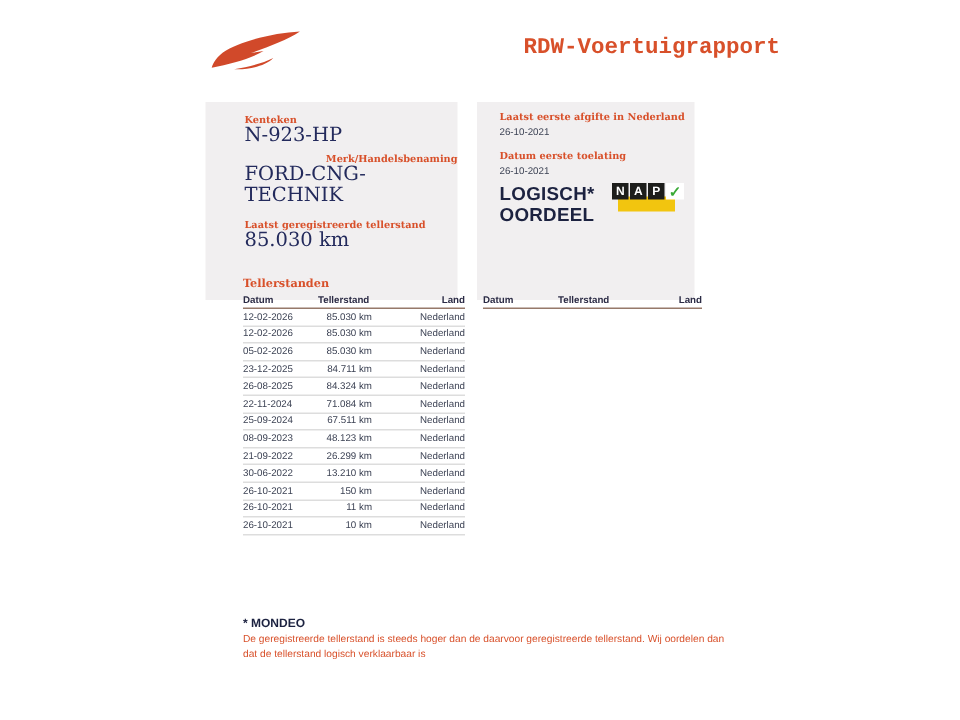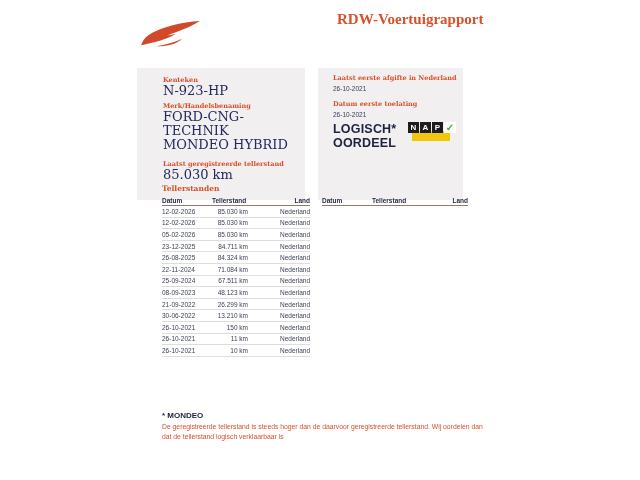--- a/index.html
+++ b/index.html
@@ -14,37 +14,37 @@
     --nap-green:#39a935;
   }
   html,body{margin:0;padding:0;background:#fff;}
   .page{position:relative;width:640px;height:480px;background:#ffffff;overflow:hidden;
         font-family:"Liberation Sans",sans-serif;}
 
   
   .wing{position:absolute;left:140px;top:20px;width:62px;height:28px;}
   .logo-text{position:absolute;left:205px;top:11px;font-family:"DejaVu Serif",serif;
              font-size:19px;font-weight:bold;color:var(--brand-navy);letter-spacing:1px;}
-  .report-title{position:absolute;left:337px;top:11px;margin:0;font-family:Liberation Serif, serif;
+  .report-title{position:absolute;left:337px;top:11px;margin:12px;font-family:Liberation Mono, monospace;
                 font-size:15px;font-weight:bold;color:var(--accent-orange);}
   .meta{position:absolute;left:337px;top:37px;display:flex;}
   .meta-col{width:53px;}
   .meta-label{display:block;font-size:6.5px;font-weight:bold;color:var(--brand-navy);
               font-family:"DejaVu Serif",serif;}
   .meta-value{display:block;margin-top:3px;font-size:6.5px;color:var(--table-text);}
 
   
   .panel{position:absolute;top:68px;height:132px;background:var(--panel-bg);box-sizing:border-box;}
   .panel-left{left:137px;width:168px;padding:8px 0 0 26px;}
   .panel-right{left:318px;width:145px;padding:6px 0 0 15px;}
   .p-label{font-family:"DejaVu Serif",serif;font-size:6.5px;font-weight:bold;
            color:var(--accent-orange);}
   .p-value{font-family:"DejaVu Serif",serif;font-size:13px;color:var(--brand-navy);
            line-height:14px;}
-  .mt1{margin-top:4px;}
+  .mt1{margin-top:4px;text-align:right;}
   .mt2{margin-top:8px;}
   .oordeel{margin-top:4px;font-size:12.5px;font-weight:bold;color:#1c2240;line-height:14px;
            letter-spacing:.2px;}
 
   
   .nap{position:absolute;left:90px;top:54px;width:44px;height:22px;}
   .nap-yellow{position:absolute;left:4px;top:9px;width:38px;height:10px;background:var(--nap-yellow);}
   .nap-squares{position:absolute;left:0;top:0;display:flex;gap:1px;}
   .nap-sq{width:11px;height:11px;background:var(--nap-black);color:#fff;font-size:8px;
           font-weight:bold;display:flex;align-items:center;justify-content:center;}
@@ -81,21 +81,20 @@
   </svg>
 
   <h1 class="report-title">RDW-Voertuigrapport</h1>
 
 
   <div class="panel panel-left">
     <div class="p-label">Kenteken</div>
     <div class="p-value">N-923-HP</div>
     <div class="p-label mt1">Merk/Handelsbenaming</div>
     <div class="p-value">FORD-CNG-TECHNIK</div>
-    <div class="p-value">MONDEO HYBRID</div>
     <div class="p-label mt2">Laatst geregistreerde tellerstand</div>
     <div class="p-value">85.030 km</div>
   </div>
 
   <div class="panel panel-right">
     <div class="p-label">Laatst eerste afgifte in Nederland</div>
     <div class="meta-value">26-10-2021</div>
     <div class="p-label mt2">Datum eerste toelating</div>
     <div class="meta-value">26-10-2021</div>
     <div class="oordeel">

